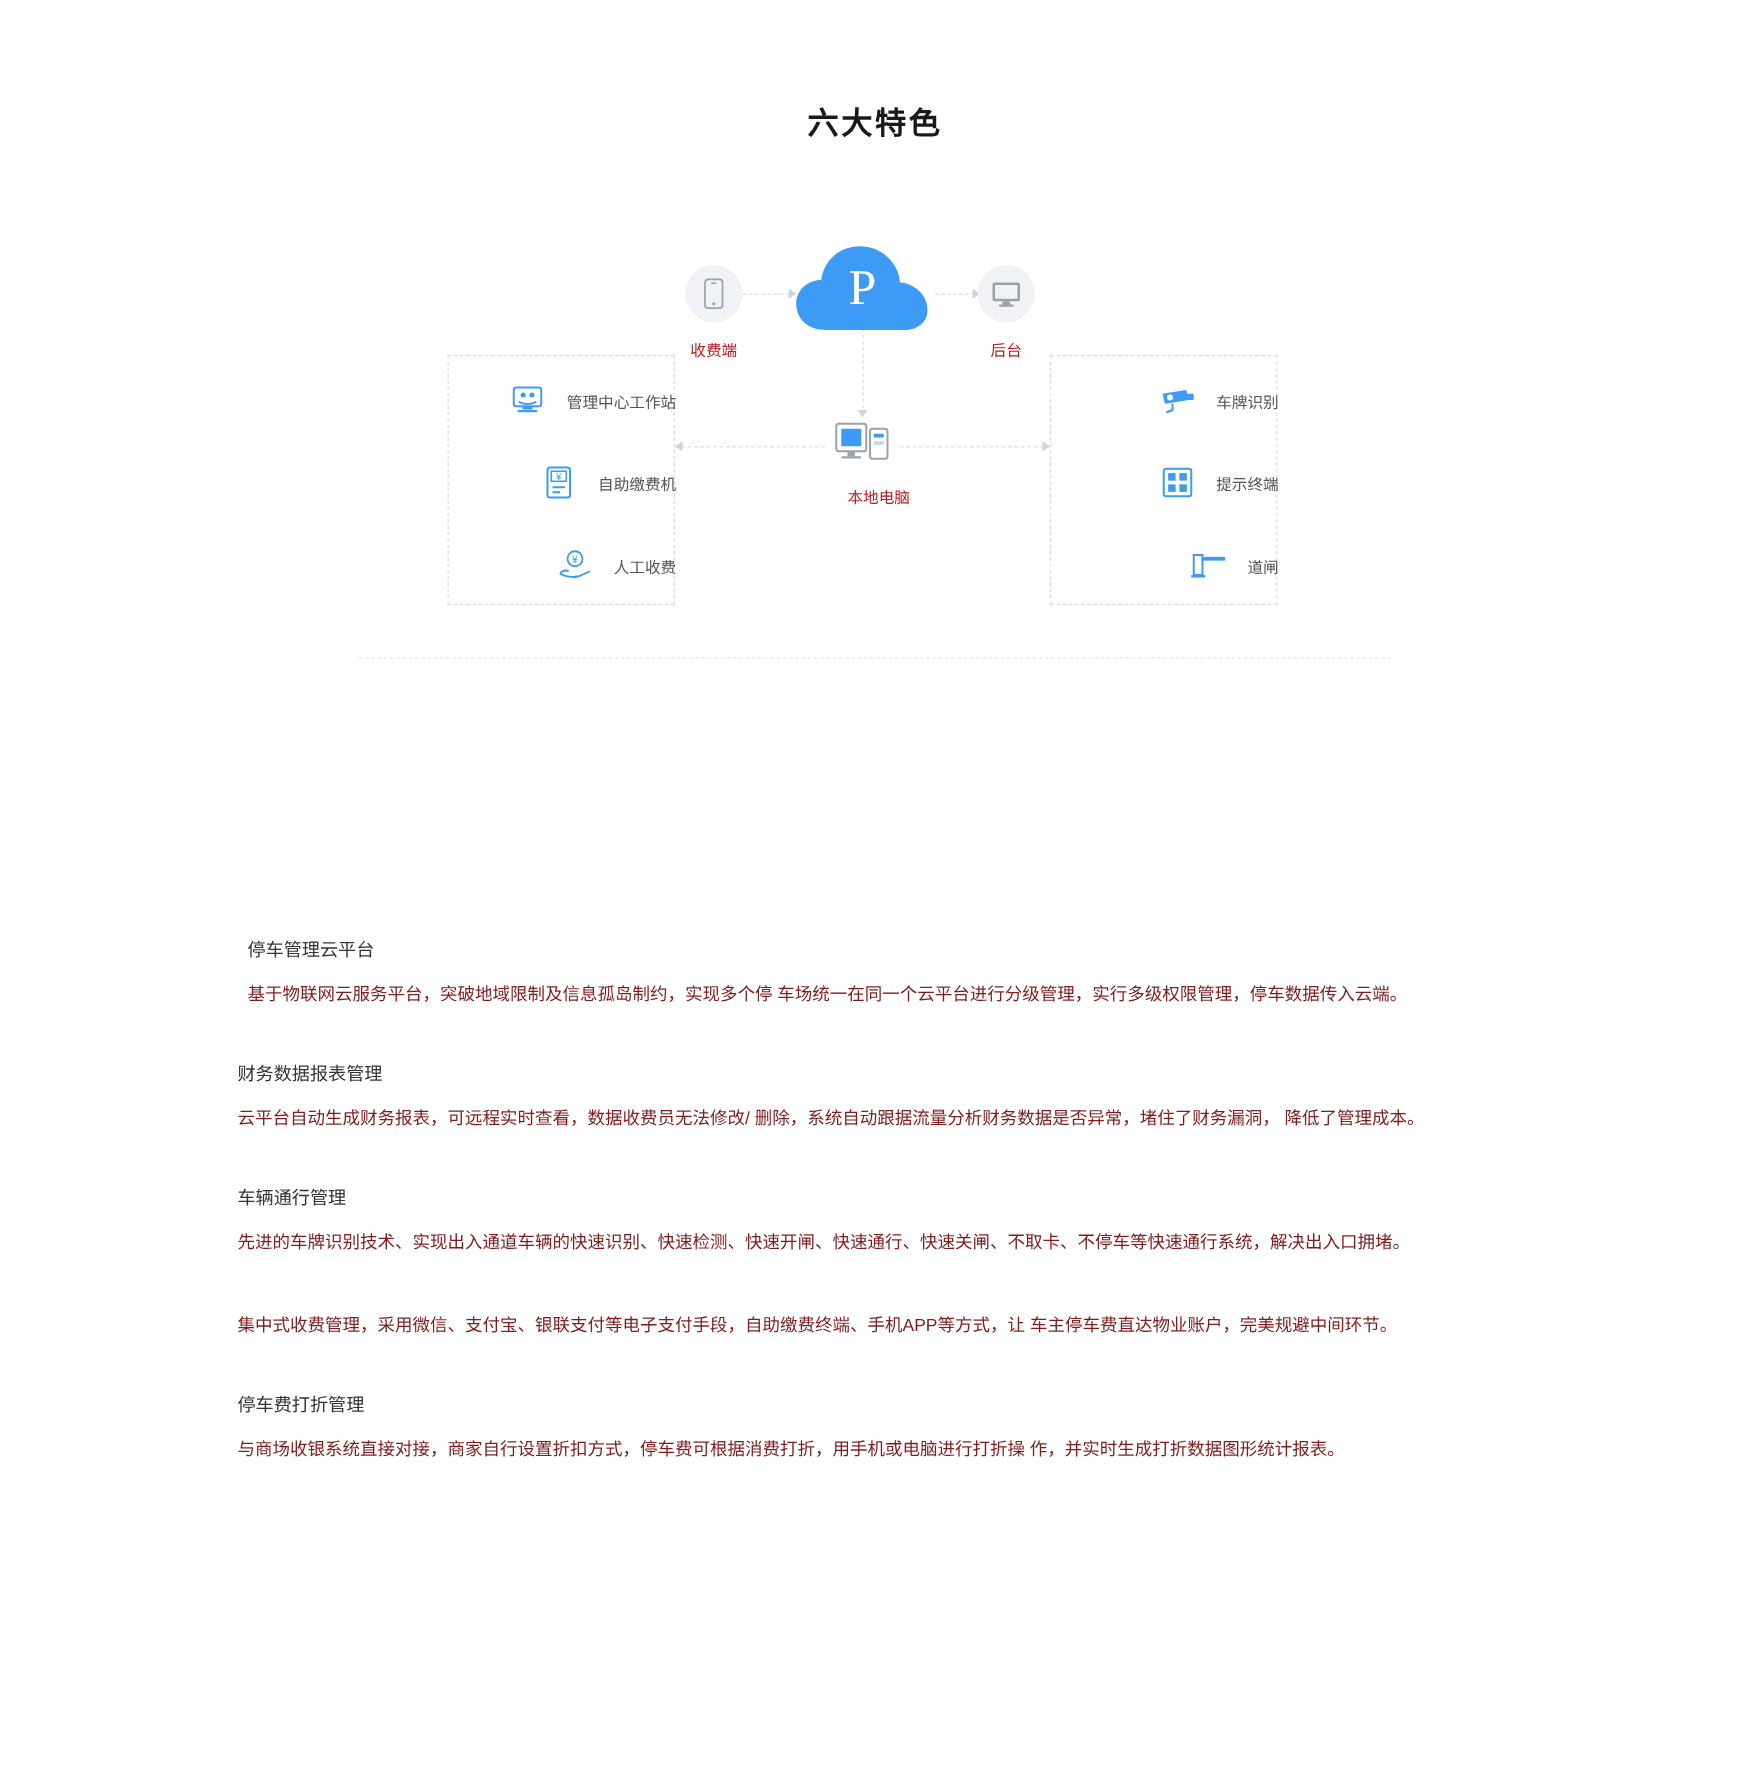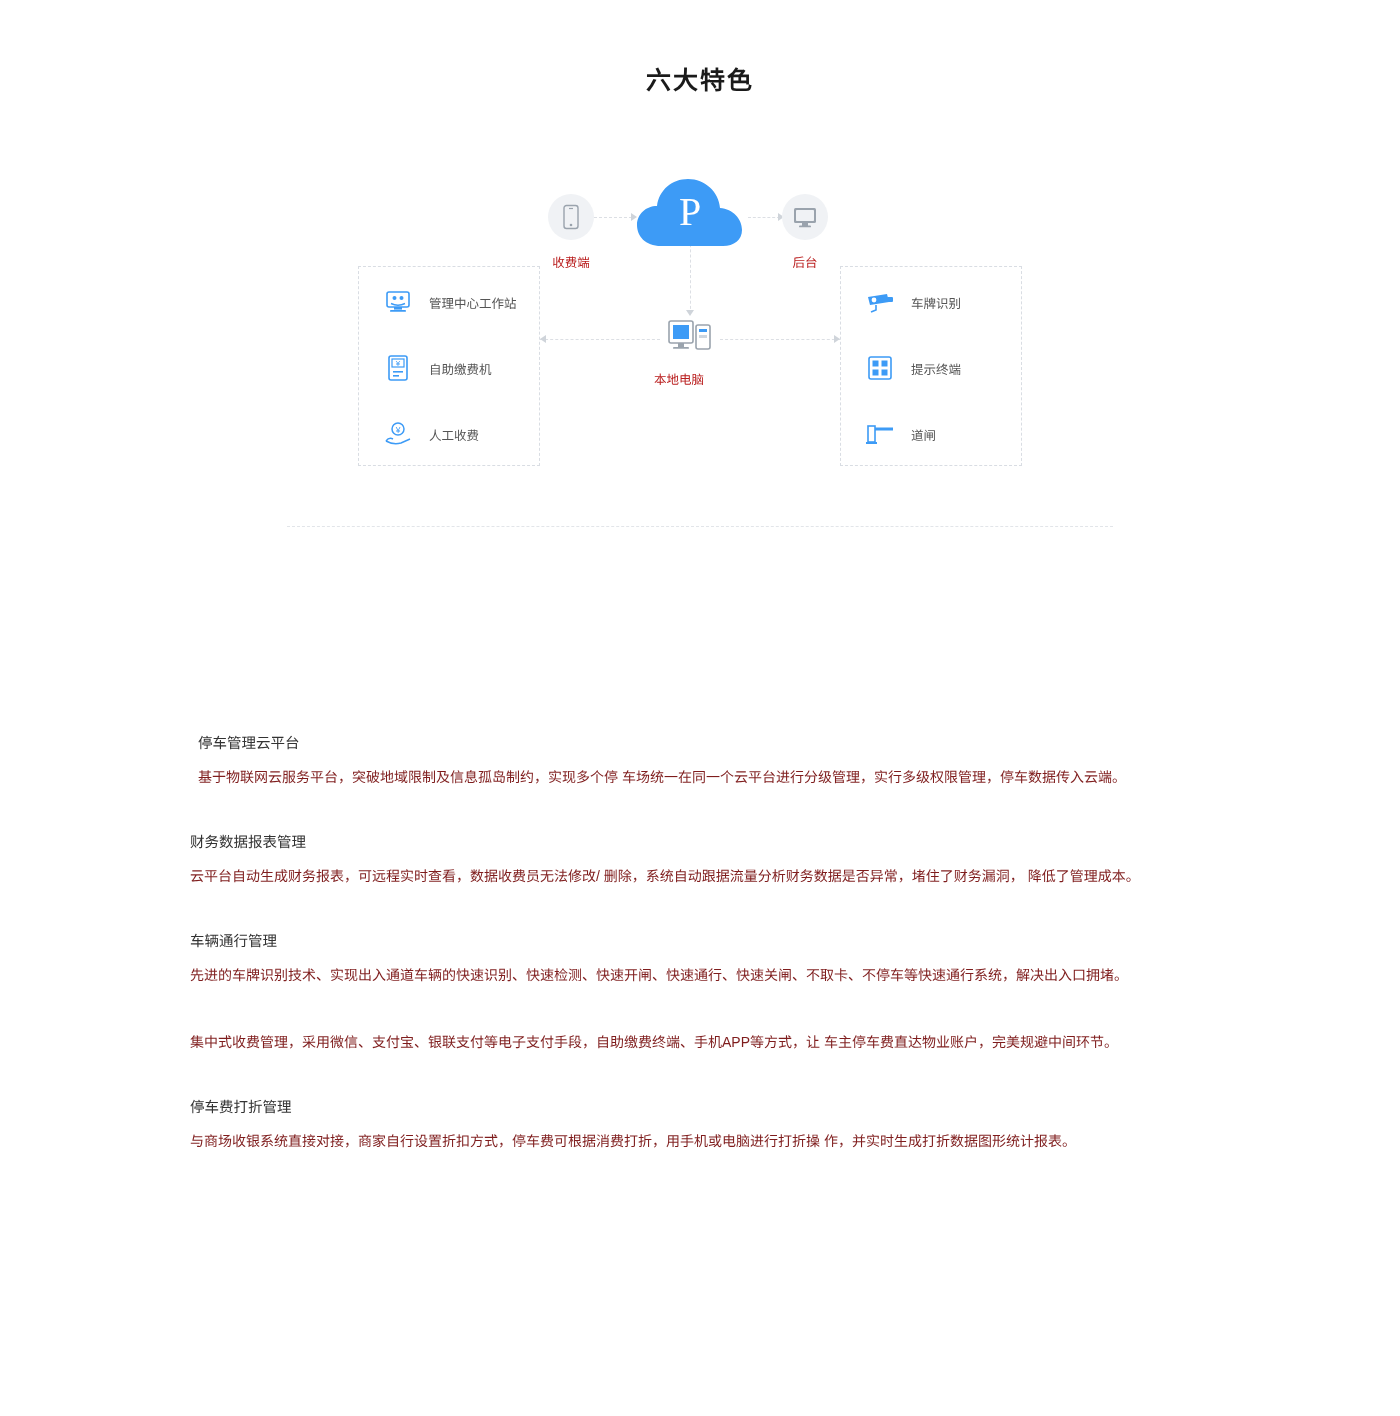--- a/index.html
+++ b/index.html
@@ -22,21 +22,21 @@
     box-sizing: border-box;
   }
 
   
   .title {
     text-align: center;
     font-size: 25px;
     font-weight: bold;
     color: #1a1a1a;
     letter-spacing: 2px;
-    padding-top: 60px;
+    padding-top: 78px;
     margin: 0;
   }
 
   
   .diagram-wrap {
     position: relative;
     width: 1400px;
     height: 420px;
     margin-top: 68px;
   }
@@ -101,21 +101,21 @@
     position: absolute;
     left: 313px;
     top: 152px;
     width: 54px;
     height: 44px;
     display: flex;
     align-items: center;
     justify-content: center;
   }
   #label-local {
-    left: 269px;
+    left: 293px;
     top: 205px;
   }
 
   
   .group-box {
     position: absolute;
     top: 102px;
     width: 182px;
     height: 200px;
     border: 1px dashed #d9dde3;
@@ -123,20 +123,21 @@
   }
   #group-left  { left: 8px; }
   #group-right { left: 490px; }
   .group-row {
     position: absolute;
     left: 22px;
     width: 160px;
     height: 34px;
     display: flex;
     align-items: center;
+    justify-content: flex-end;
   }
   .group-row .row-icon {
     width: 34px;
     height: 34px;
     flex: 0 0 34px;
     display: flex;
     align-items: center;
     justify-content: center;
   }
   .group-row .row-label {

